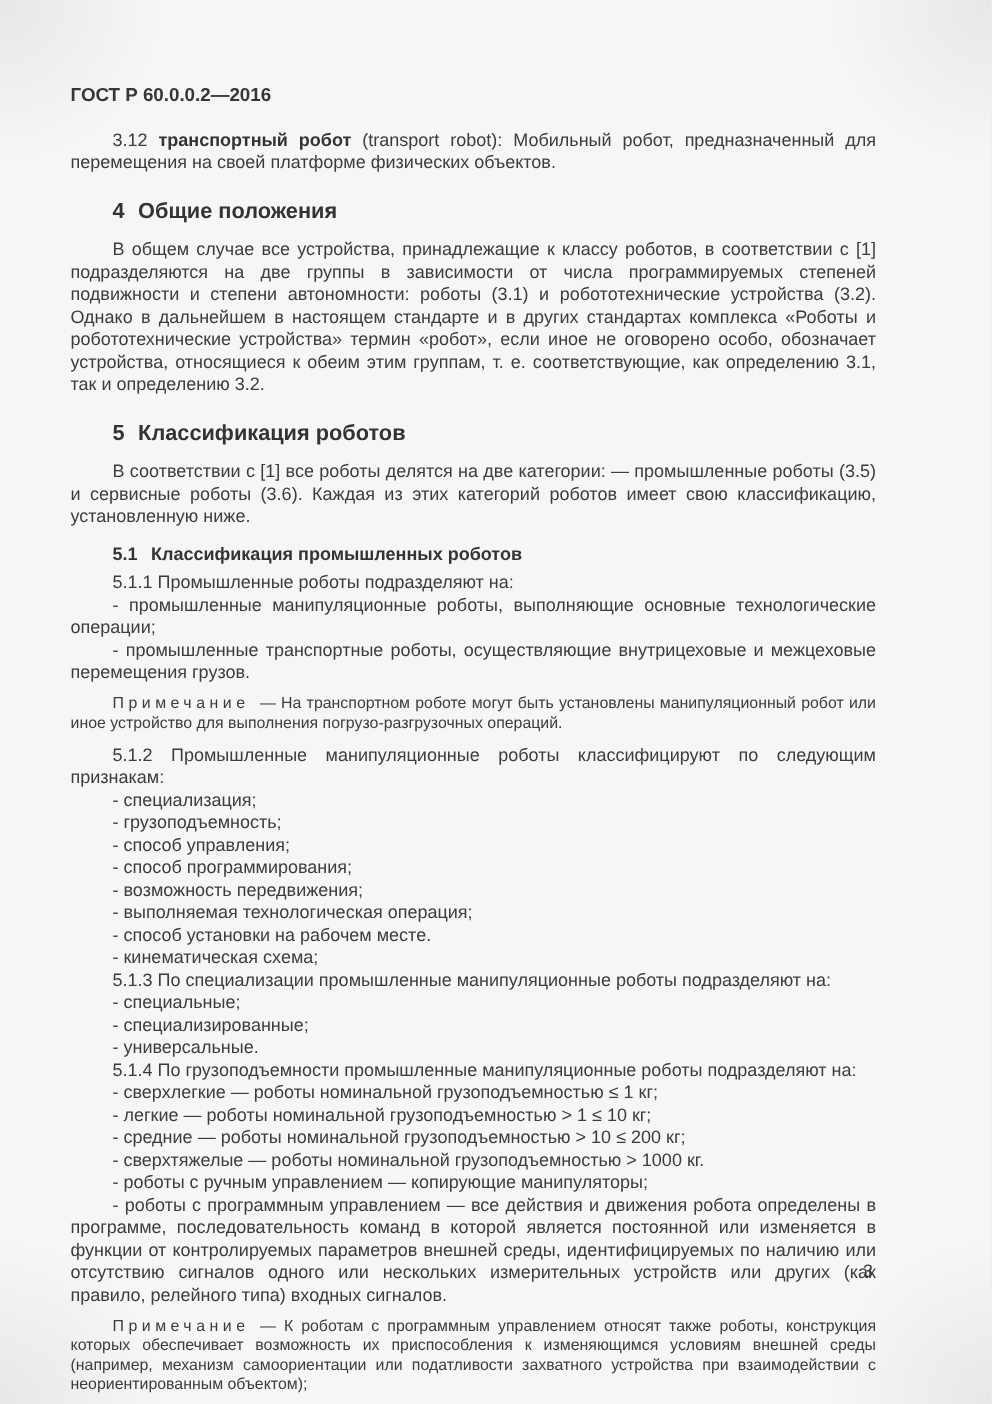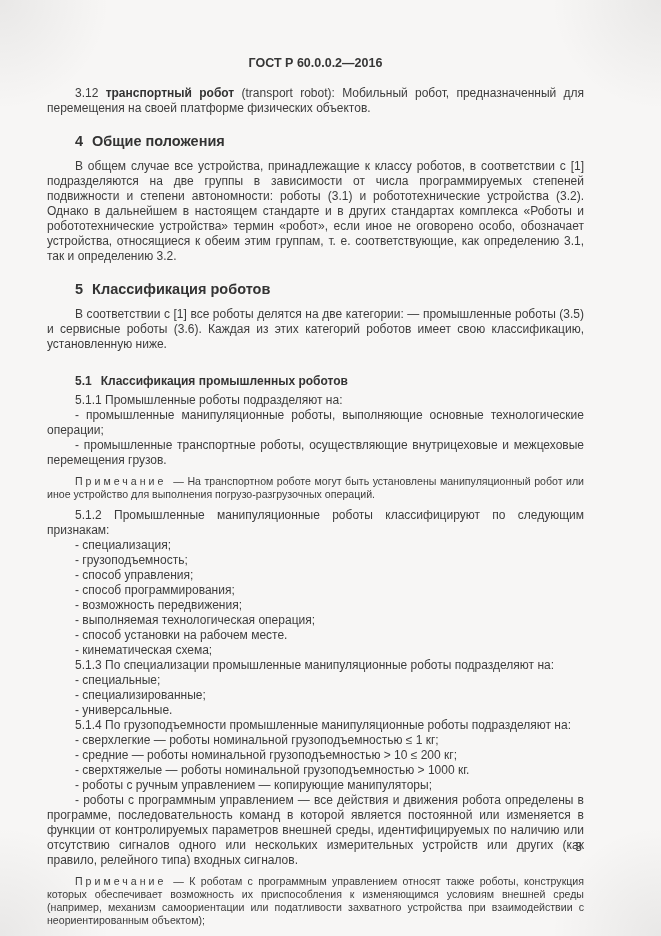--- a/index.html
+++ b/index.html
@@ -16,40 +16,40 @@
       radial-gradient(circle at 0 100%, rgba(0,0,0,0.06), rgba(0,0,0,0) 110px),
       radial-gradient(circle at 100% 100%, rgba(0,0,0,0.06), rgba(0,0,0,0) 110px),
       #f7f6f5;
     color: #3c3c3c;
     font-family: "Liberation Sans", sans-serif;
     font-size: 12px;
     line-height: 15px;
     overflow: hidden;
   }
   .doc-header {
-    text-align: center;
+    text-align: left;
     font-weight: 700;
     font-size: 12.5px;
     margin: 0 0 15px 0;
     color: #363636;
   }
   p.para { margin: 0; text-indent: 28px; text-align: justify; }
   h2.sec {
     font-size: 14.5px;
     line-height: 18px;
     font-weight: 700;
     color: #333333;
     margin: 16px 0 9px 28px;
   }
   h3.subsec {
     font-size: 12px;
     line-height: 15px;
     font-weight: 700;
     color: #333333;
-    margin: 22px 0 4px 28px;
+    margin: 10px 0 4px 28px;
   }
   .hgap { margin-left: 9px; }
   p.note {
     margin: 7px 0;
     font-size: 10.6px;
     line-height: 13px;
     text-indent: 28px;
     text-align: justify;
   }
   .note-label { letter-spacing: 3px; margin-right: 7px; }
@@ -107,20 +107,21 @@
   <p class="para">- способ установки на рабочем месте.</p>
   <p class="para">- кинематическая схема;</p>
 
   <p class="para">5.1.3 По специализации промышленные манипуляционные роботы подразделяют на:</p>
   <p class="para">- специальные;</p>
   <p class="para">- специализированные;</p>
   <p class="para">- универсальные.</p>
 
   <p class="para">5.1.4 По грузоподъемности промышленные манипуляционные роботы подразделяют на:</p>
   <p class="para">- сверхлегкие — роботы номинальной грузоподъемностью ≤ 1 кг;</p>
+  <p class="para">- легкие — роботы номинальной грузоподъемностью &gt; 1 ≤ 10 кг;</p>
   <p class="para">- средние — роботы номинальной грузоподъемностью &gt; 10 ≤ 200 кг;</p>
   <p class="para">- сверхтяжелые — роботы номинальной грузоподъемностью &gt; 1000 кг.</p>
 
   <p class="para">- роботы с ручным управлением — копирующие манипуляторы;</p>
   <p class="para">- роботы с программным управлением — все действия и движения робота определены в программе, последовательность команд в которой является постоянной или изменяется в функции от контролируемых параметров внешней среды, идентифицируемых по наличию или отсутствию сигналов одного или нескольких измерительных устройств или других (как правило, релейного типа) входных сигналов.</p>
 
   <p class="note">
     <span class="note-label">Примечание</span><span>— К роботам с программным управлением относят также роботы, конструкция которых обеспечивает возможность их приспособления к изменяющимся условиям внешней среды (например, механизм самоориентации или податливости захватного устройства при взаимодействии с неориентированным объектом);</span>
   </p>
 

